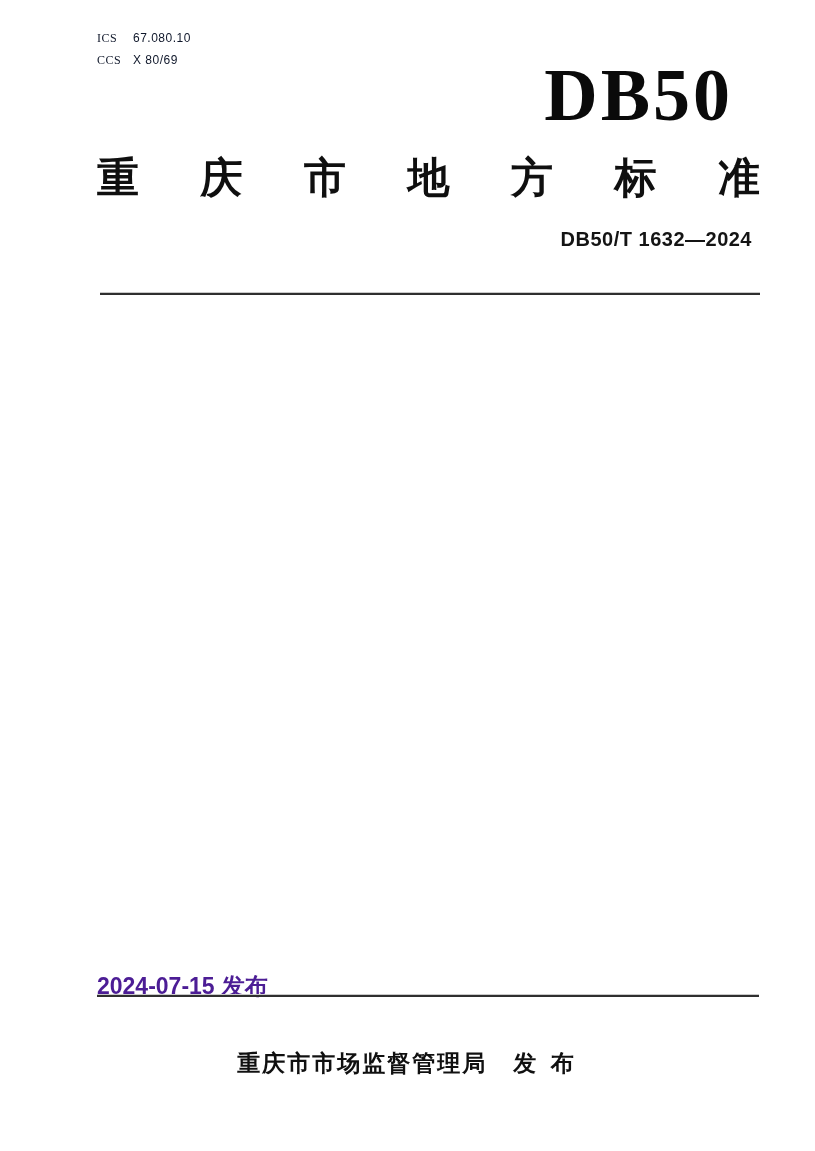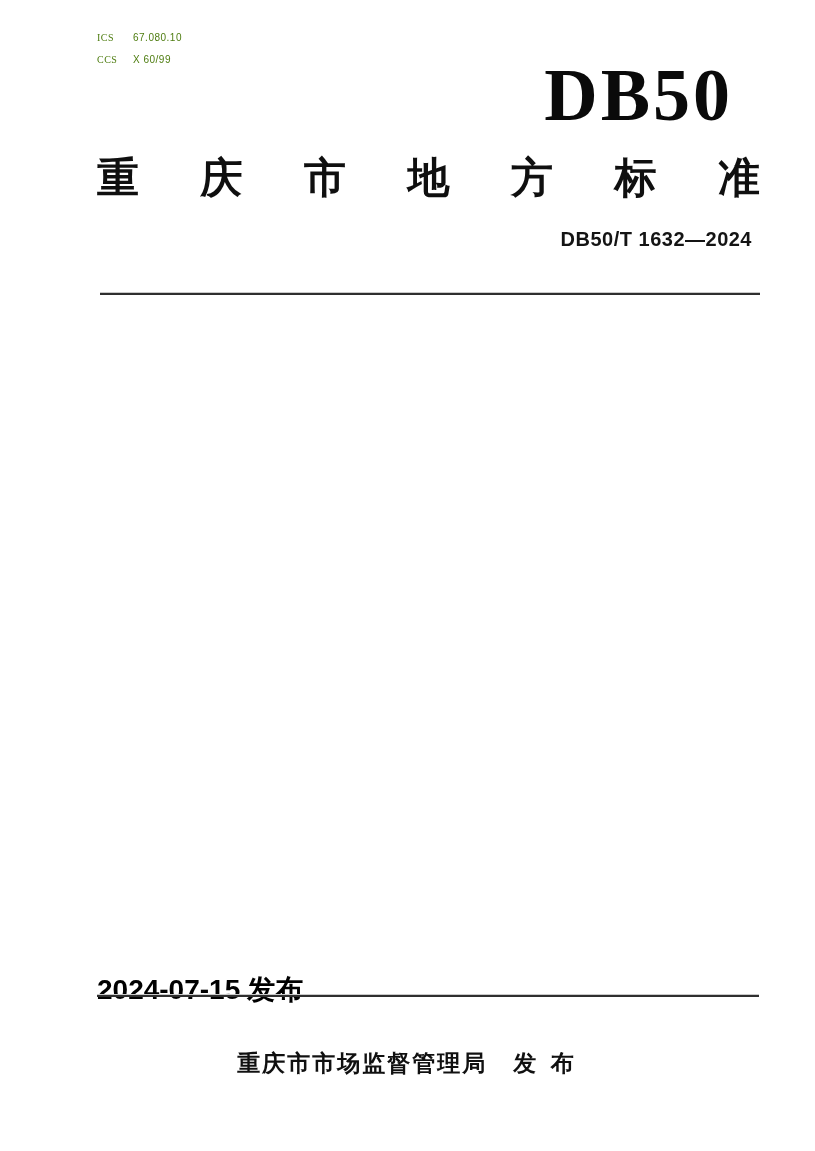--- a/index.html
+++ b/index.html
@@ -15,23 +15,23 @@
     color: #111111;
     font-family: "Liberation Sans", sans-serif;
     overflow: hidden;
   }
 
   
   .code-block {
     position: absolute;
     left: 97px;
     top: 27px;
-    font-size: 10px;
+    font-size: 12px;
     line-height: 22px;
-    color: #4d7c0f;
+    color: #0f172a;
   }
   .code-label {
     display: inline-block;
     width: 36px;
     font-family: "Liberation Serif", serif;
     letter-spacing: 0.5px;
   }
   .code-value {
     font-family: "Liberation Sans", sans-serif;
     letter-spacing: 0.5px;
@@ -107,23 +107,23 @@
   }
 
   
   .dates-row {
     position: absolute;
     left: 97px;
     top: 971px;
     width: 662px;
     display: flex;
     justify-content: space-between;
-    font-size: 28px;
+    font-size: 23px;
     font-weight: bold;
-    color: #000000;
+    color: #4c1d95;
   }
   .date-label {
     margin-left: 7px;
   }
 
   
   .publisher-row {
     position: absolute;
     left: 0;
     top: 1051px;
@@ -144,21 +144,21 @@
 </head>
 <body>
 
 <div class="page">
 
   <div class="code-block">
     <div class="code-line">
       <span class="code-label">ICS</span><span class="code-value">67.080.10</span>
     </div>
     <div class="code-line">
-      <span class="code-label">CCS</span><span class="code-value">X 60/99</span>
+      <span class="code-label">CCS</span><span class="code-value">X 80/69</span>
     </div>
   </div>
 
   <div class="db-logo">DB50</div>
 
   <div class="standard-name">
     <span>重</span>
     <span>庆</span>
     <span>市</span>
     <span>地</span>

